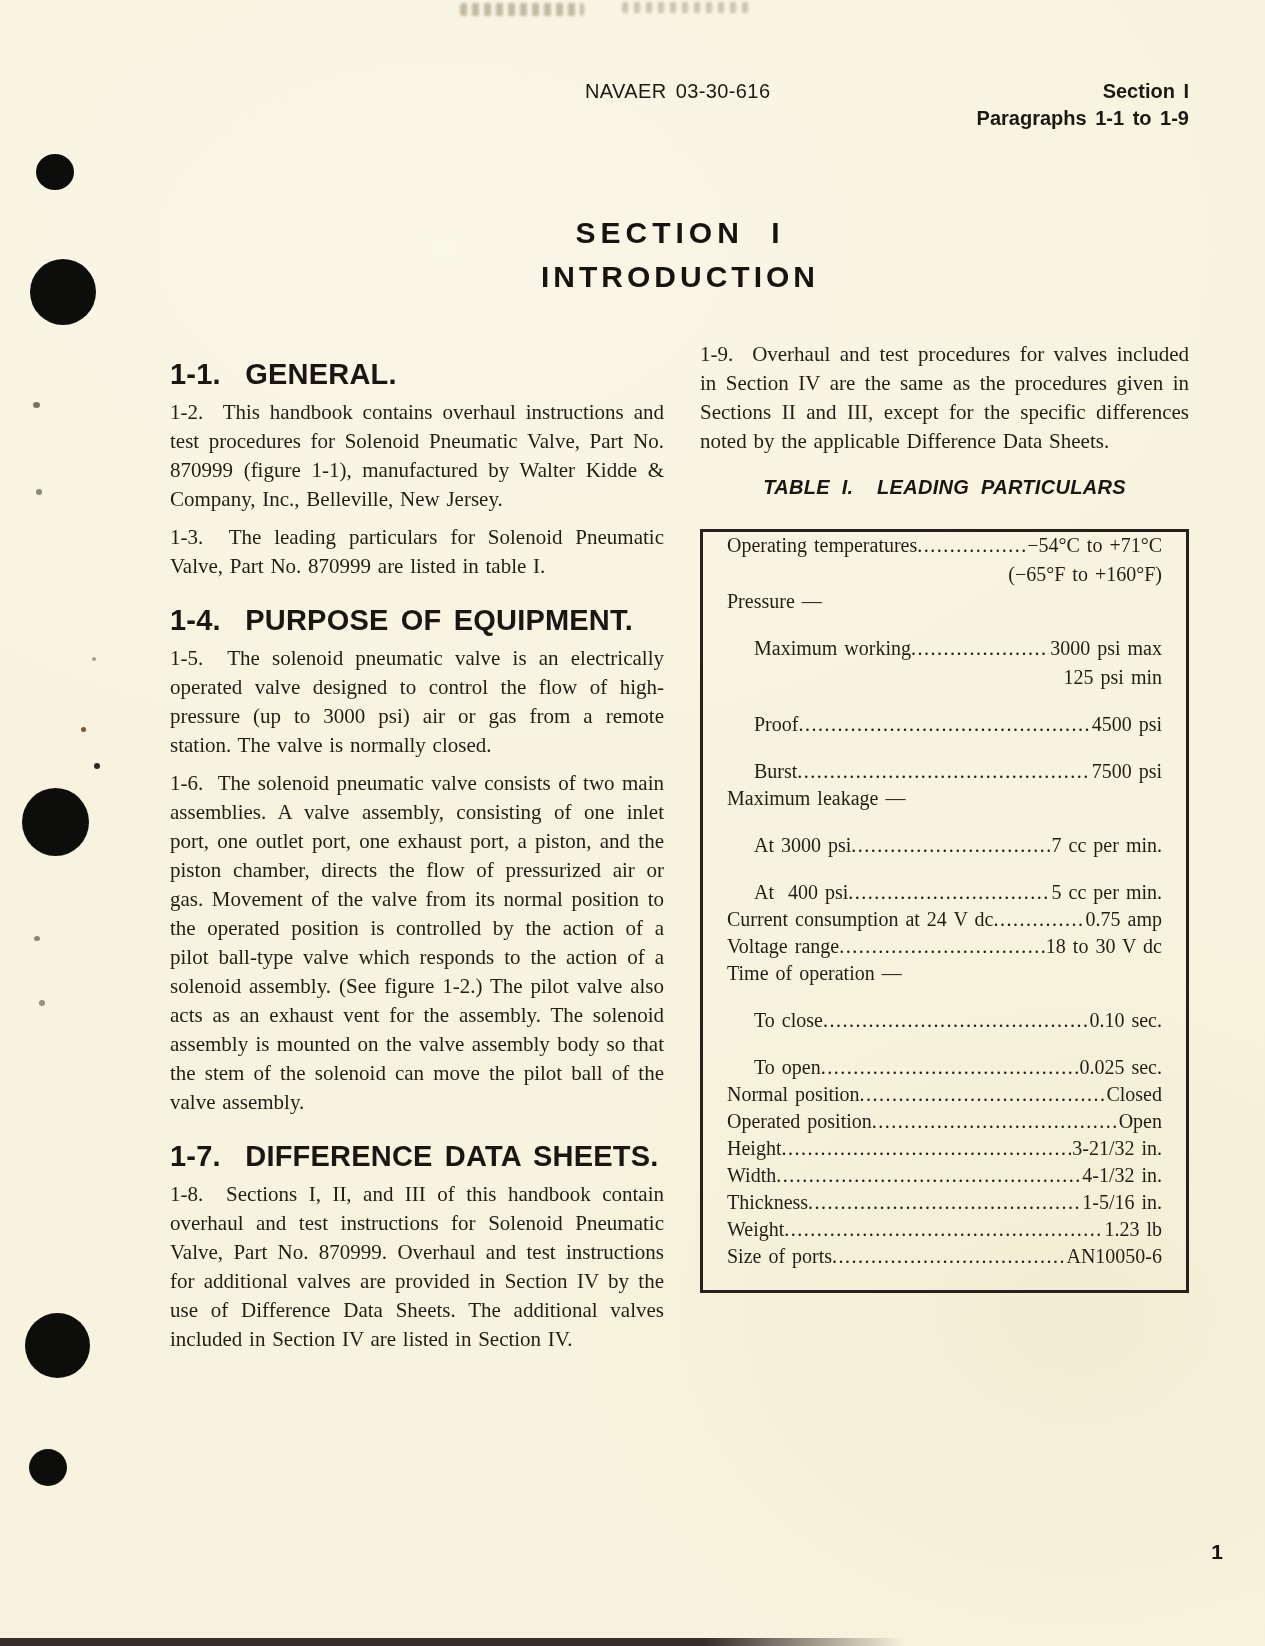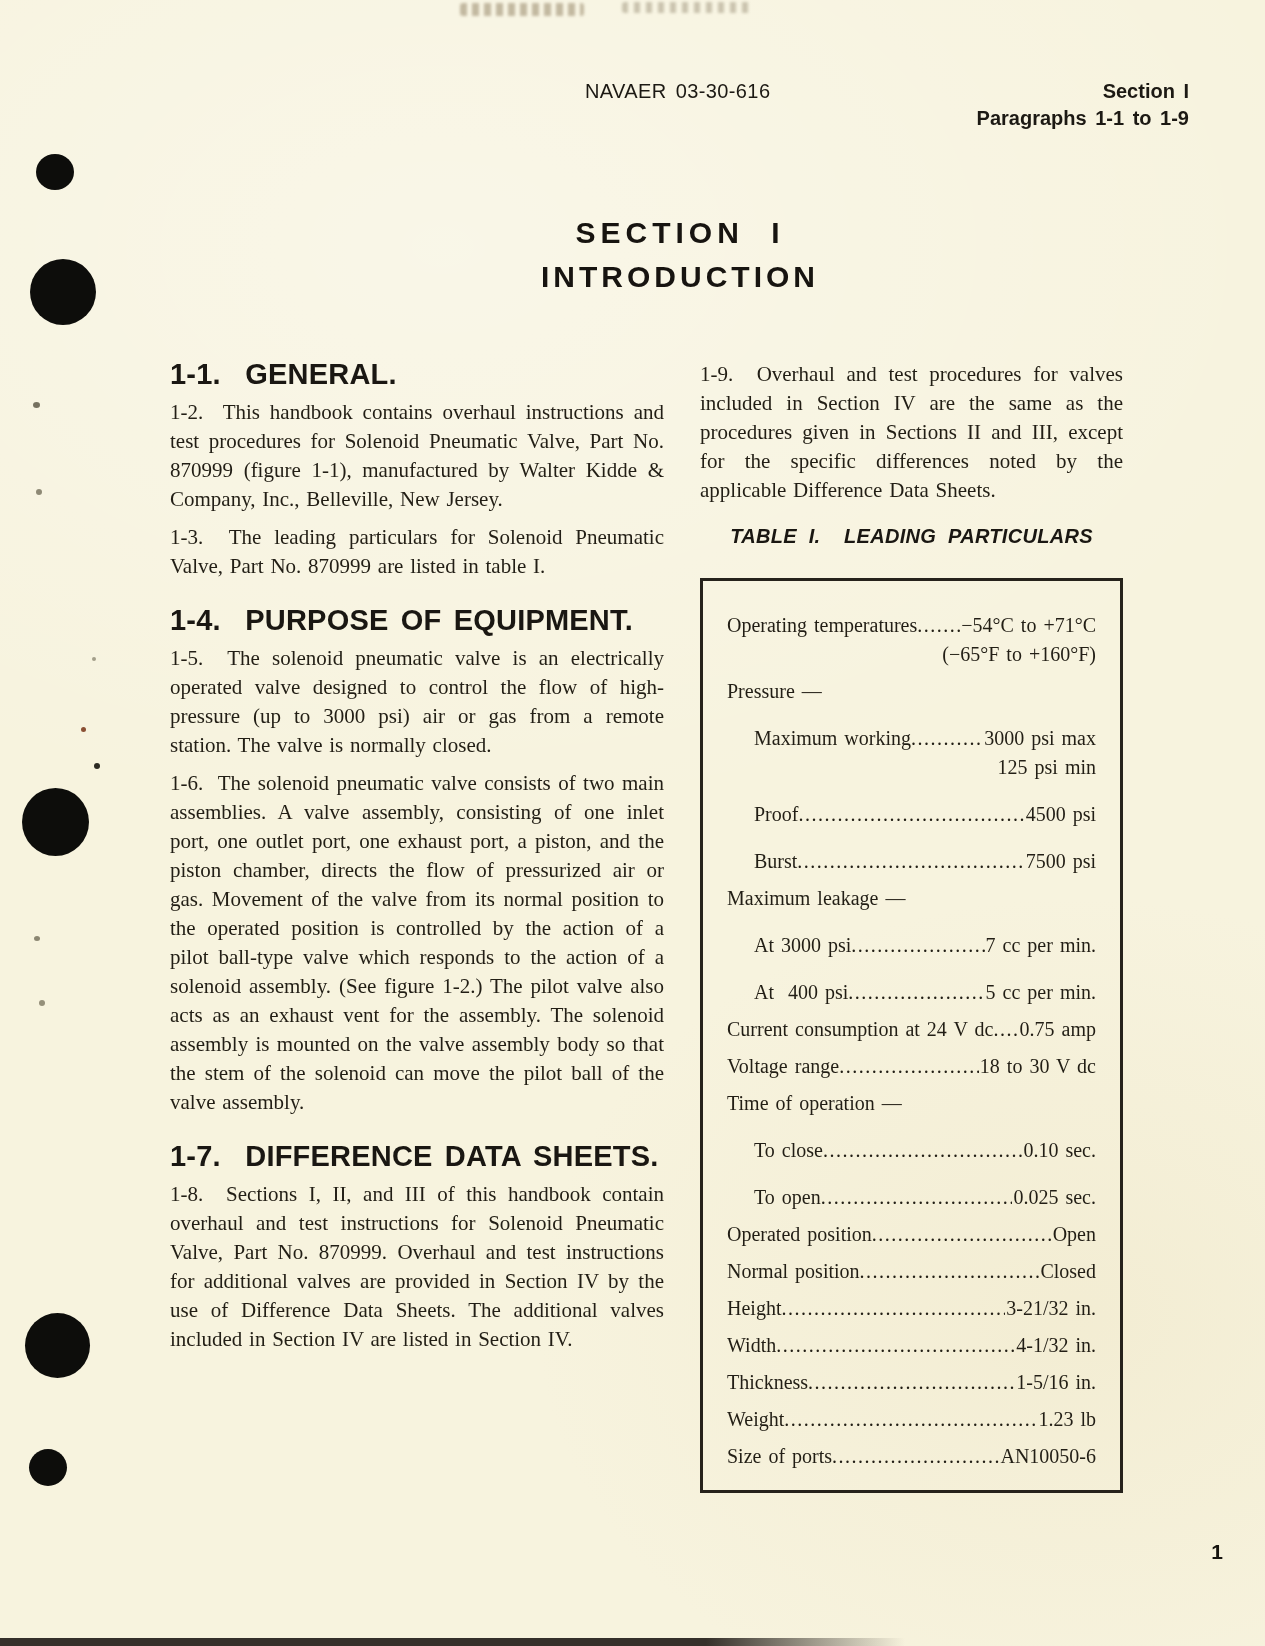--- a/index.html
+++ b/index.html
@@ -33,44 +33,44 @@
     font-weight:700;color:#171410;
   }
   .title-line1{font-size:30px;letter-spacing:5px;word-spacing:14px;}
   .title-line2{font-size:30px;letter-spacing:4px;margin-top:10px;}
   
   .col-left{
     position:absolute;left:170px;top:360px;width:494px;
     font-size:21px;line-height:29px;text-align:justify;word-spacing:1.5px;
   }
   .col-right{
-    position:absolute;left:700px;top:360px;width:423px;
+    position:absolute;left:700px;top:340px;width:489px;
     font-size:21px;line-height:29px;text-align:justify;word-spacing:1.5px;
   }
   .col-heading{
     font-family:"Liberation Sans","DejaVu Sans",sans-serif;
     font-weight:700;font-size:29px;letter-spacing:.2px;word-spacing:4px;
     color:#1a1712;margin:25px 0 9px 0;text-align:left;
   }
   .col-heading:first-child{margin-top:0;}
   p.body-par{margin:0 0 9px 0;}
   
   .table-title{
     font-family:"Liberation Sans","DejaVu Sans",sans-serif;
     font-weight:700;font-size:20px;letter-spacing:.3px;word-spacing:6px;
     text-align:center;margin-top:17px;color:#1a1712;font-style:italic;
   }
   .table-box{
     margin-top:27px;
     border:3px solid #26221b;
-    padding:31px 24px 20px 24px;
+    padding:0 24px 20px 24px;
     font-size:20px;line-height:27px;
     text-align:left;word-spacing:2px;
   }
-  .trow{display:flex;align-items:baseline;margin-top:10px;}
+  .trow{display:flex;align-items:baseline;}
   .trow:first-child{margin-top:0;}
   .trow.sub{margin-top:20px;padding-left:27px;}
   .trow.cont{margin-top:2px;justify-content:flex-end;}
   .tlabel{white-space:nowrap;}
   .tval{white-space:nowrap;padding-left:1px;}
   .dots{flex:1 1 auto;min-width:8px;overflow:hidden;white-space:nowrap;}
   .dots::after{
     content:"......................................................................................................................................................";
     letter-spacing:1.5px;
   }
@@ -217,28 +217,28 @@
           <span class="tlabel">To close</span>
           <span class="dots"></span>
           <span class="tval">0.10 sec.</span>
         </div>
         <div class="trow sub">
           <span class="tlabel">To open</span>
           <span class="dots"></span>
           <span class="tval">0.025 sec.</span>
         </div>
         <div class="trow">
+          <span class="tlabel">Normal position</span>
+          <span class="dots"></span>
+          <span class="tval">Closed</span>
+        </div>
+        <div class="trow">
           <span class="tlabel">Operated position</span>
           <span class="dots"></span>
           <span class="tval">Open</span>
-        </div>
-        <div class="trow">
-          <span class="tlabel">Normal position</span>
-          <span class="dots"></span>
-          <span class="tval">Closed</span>
         </div>
         <div class="trow">
           <span class="tlabel">Height</span>
           <span class="dots"></span>
           <span class="tval">3-21/32 in.</span>
         </div>
         <div class="trow">
           <span class="tlabel">Width</span>
           <span class="dots"></span>
           <span class="tval">4-1/32 in.</span>

